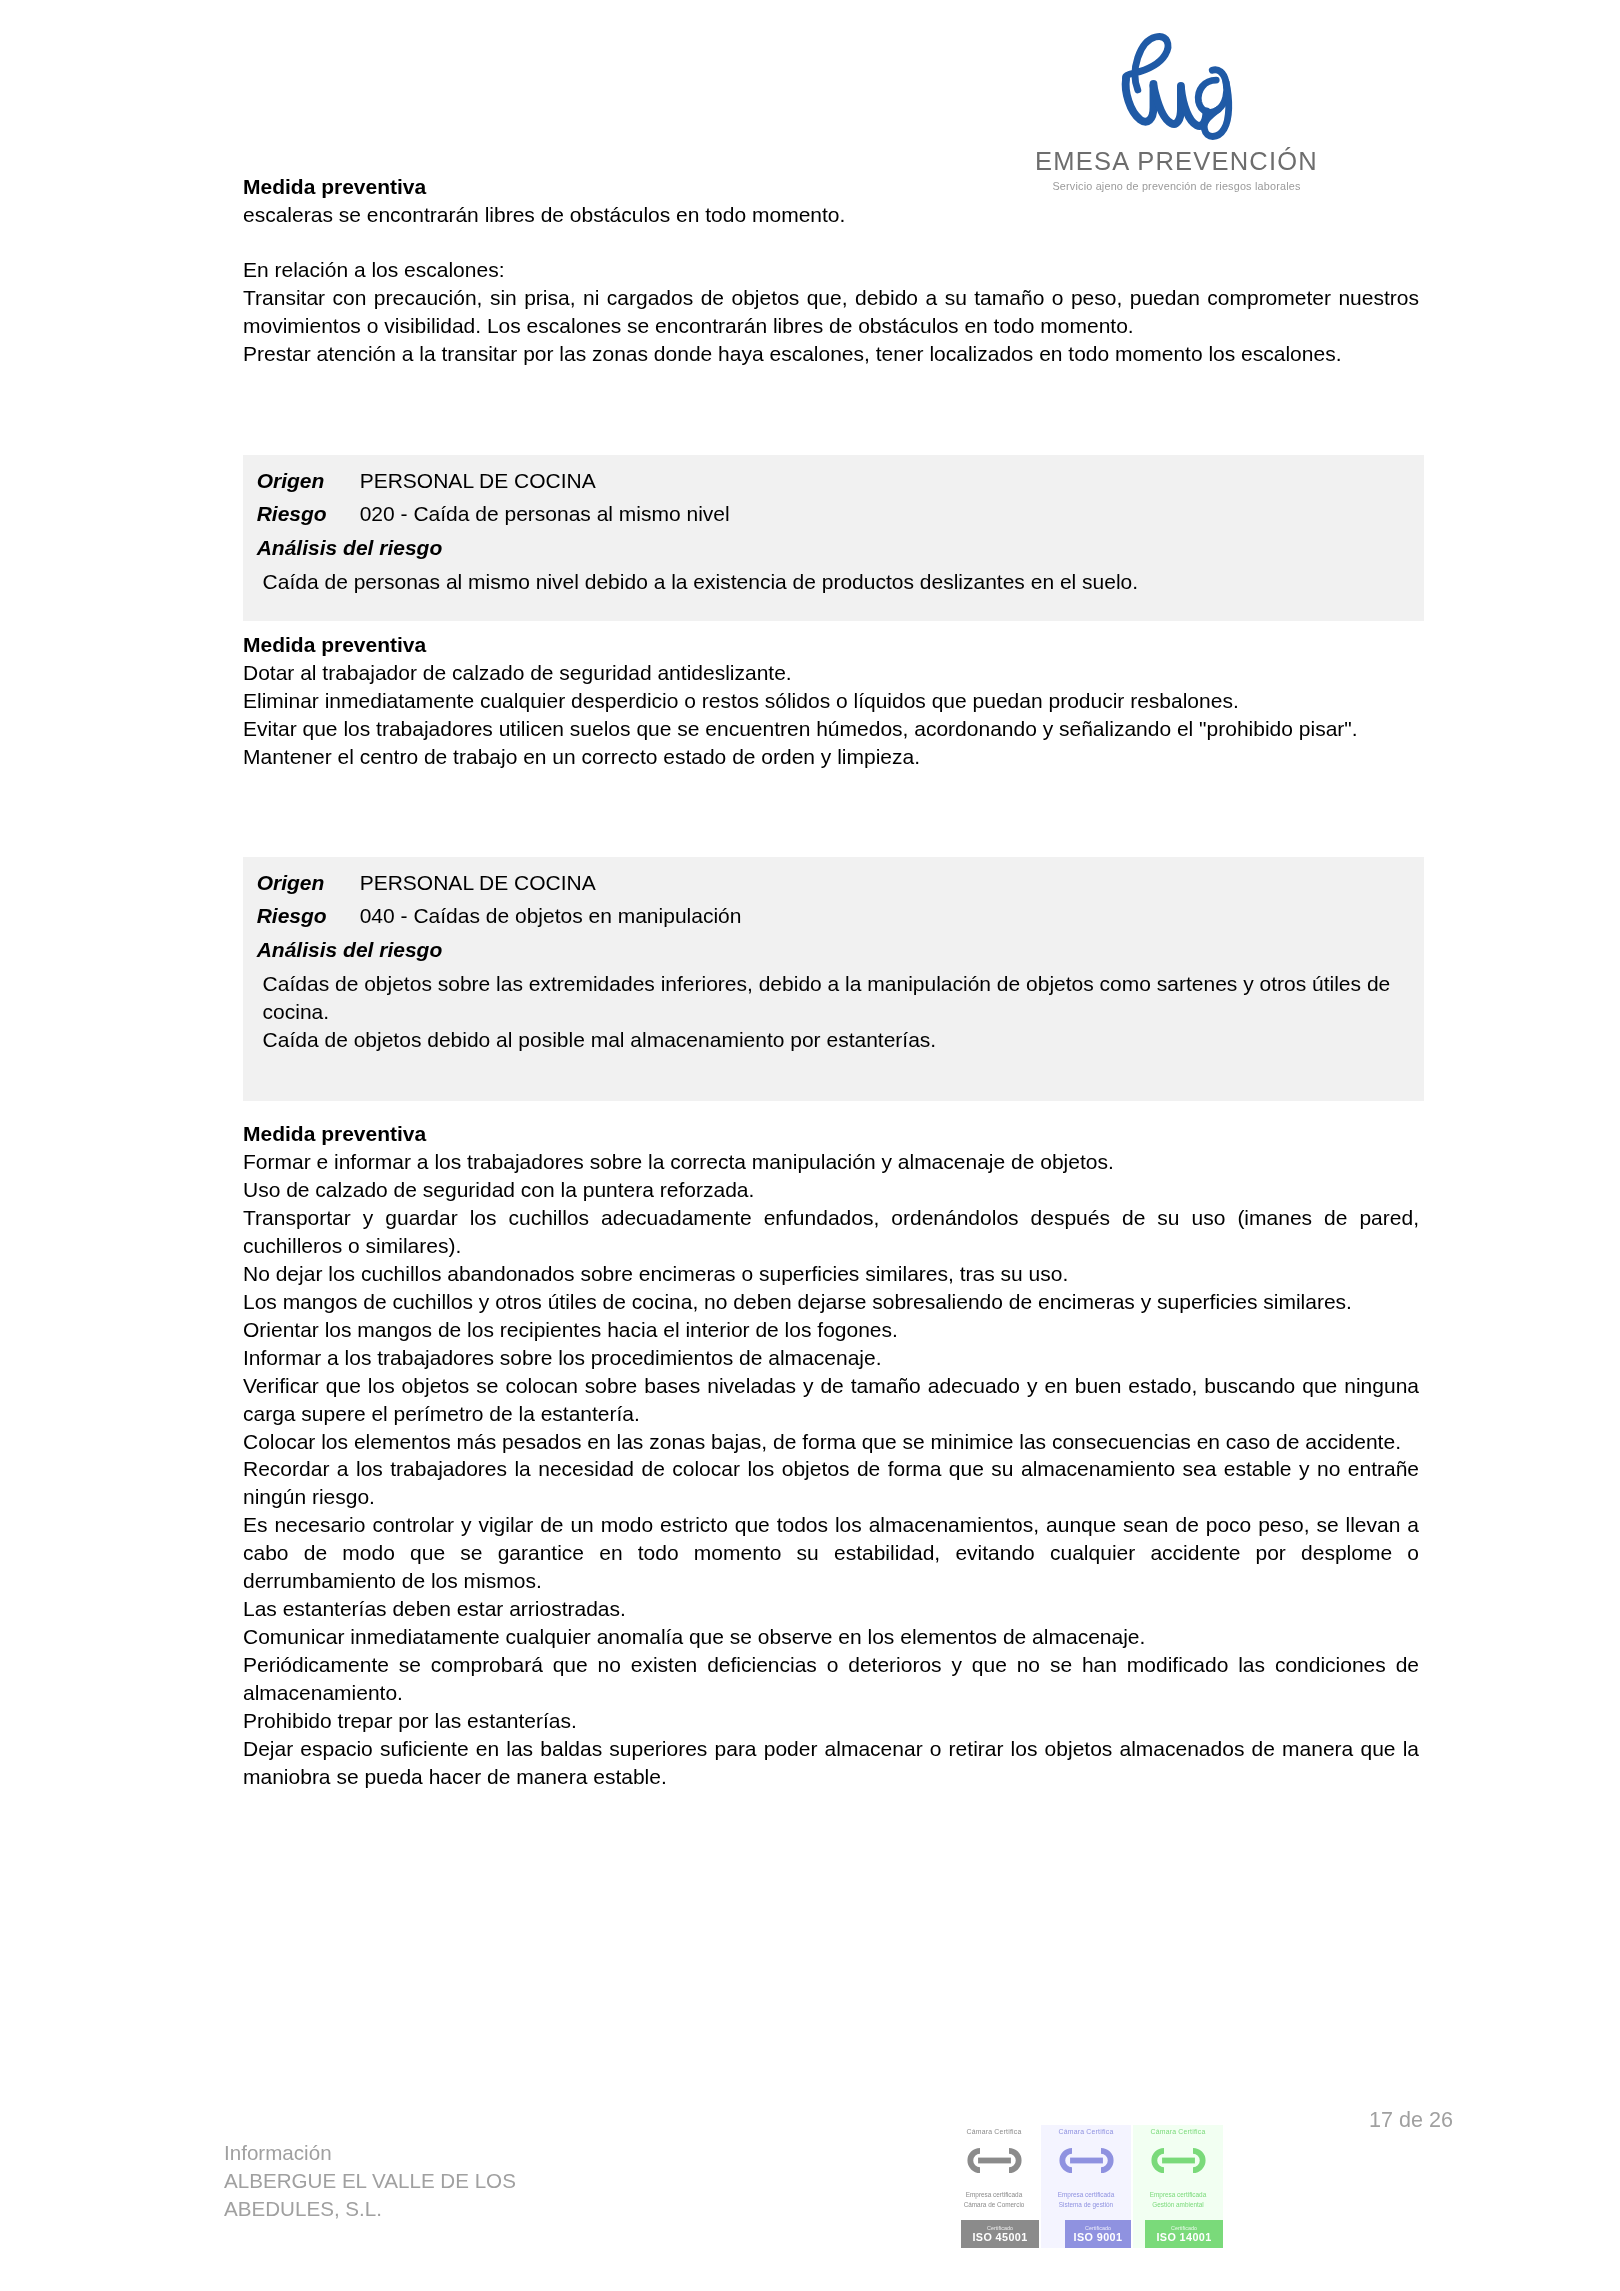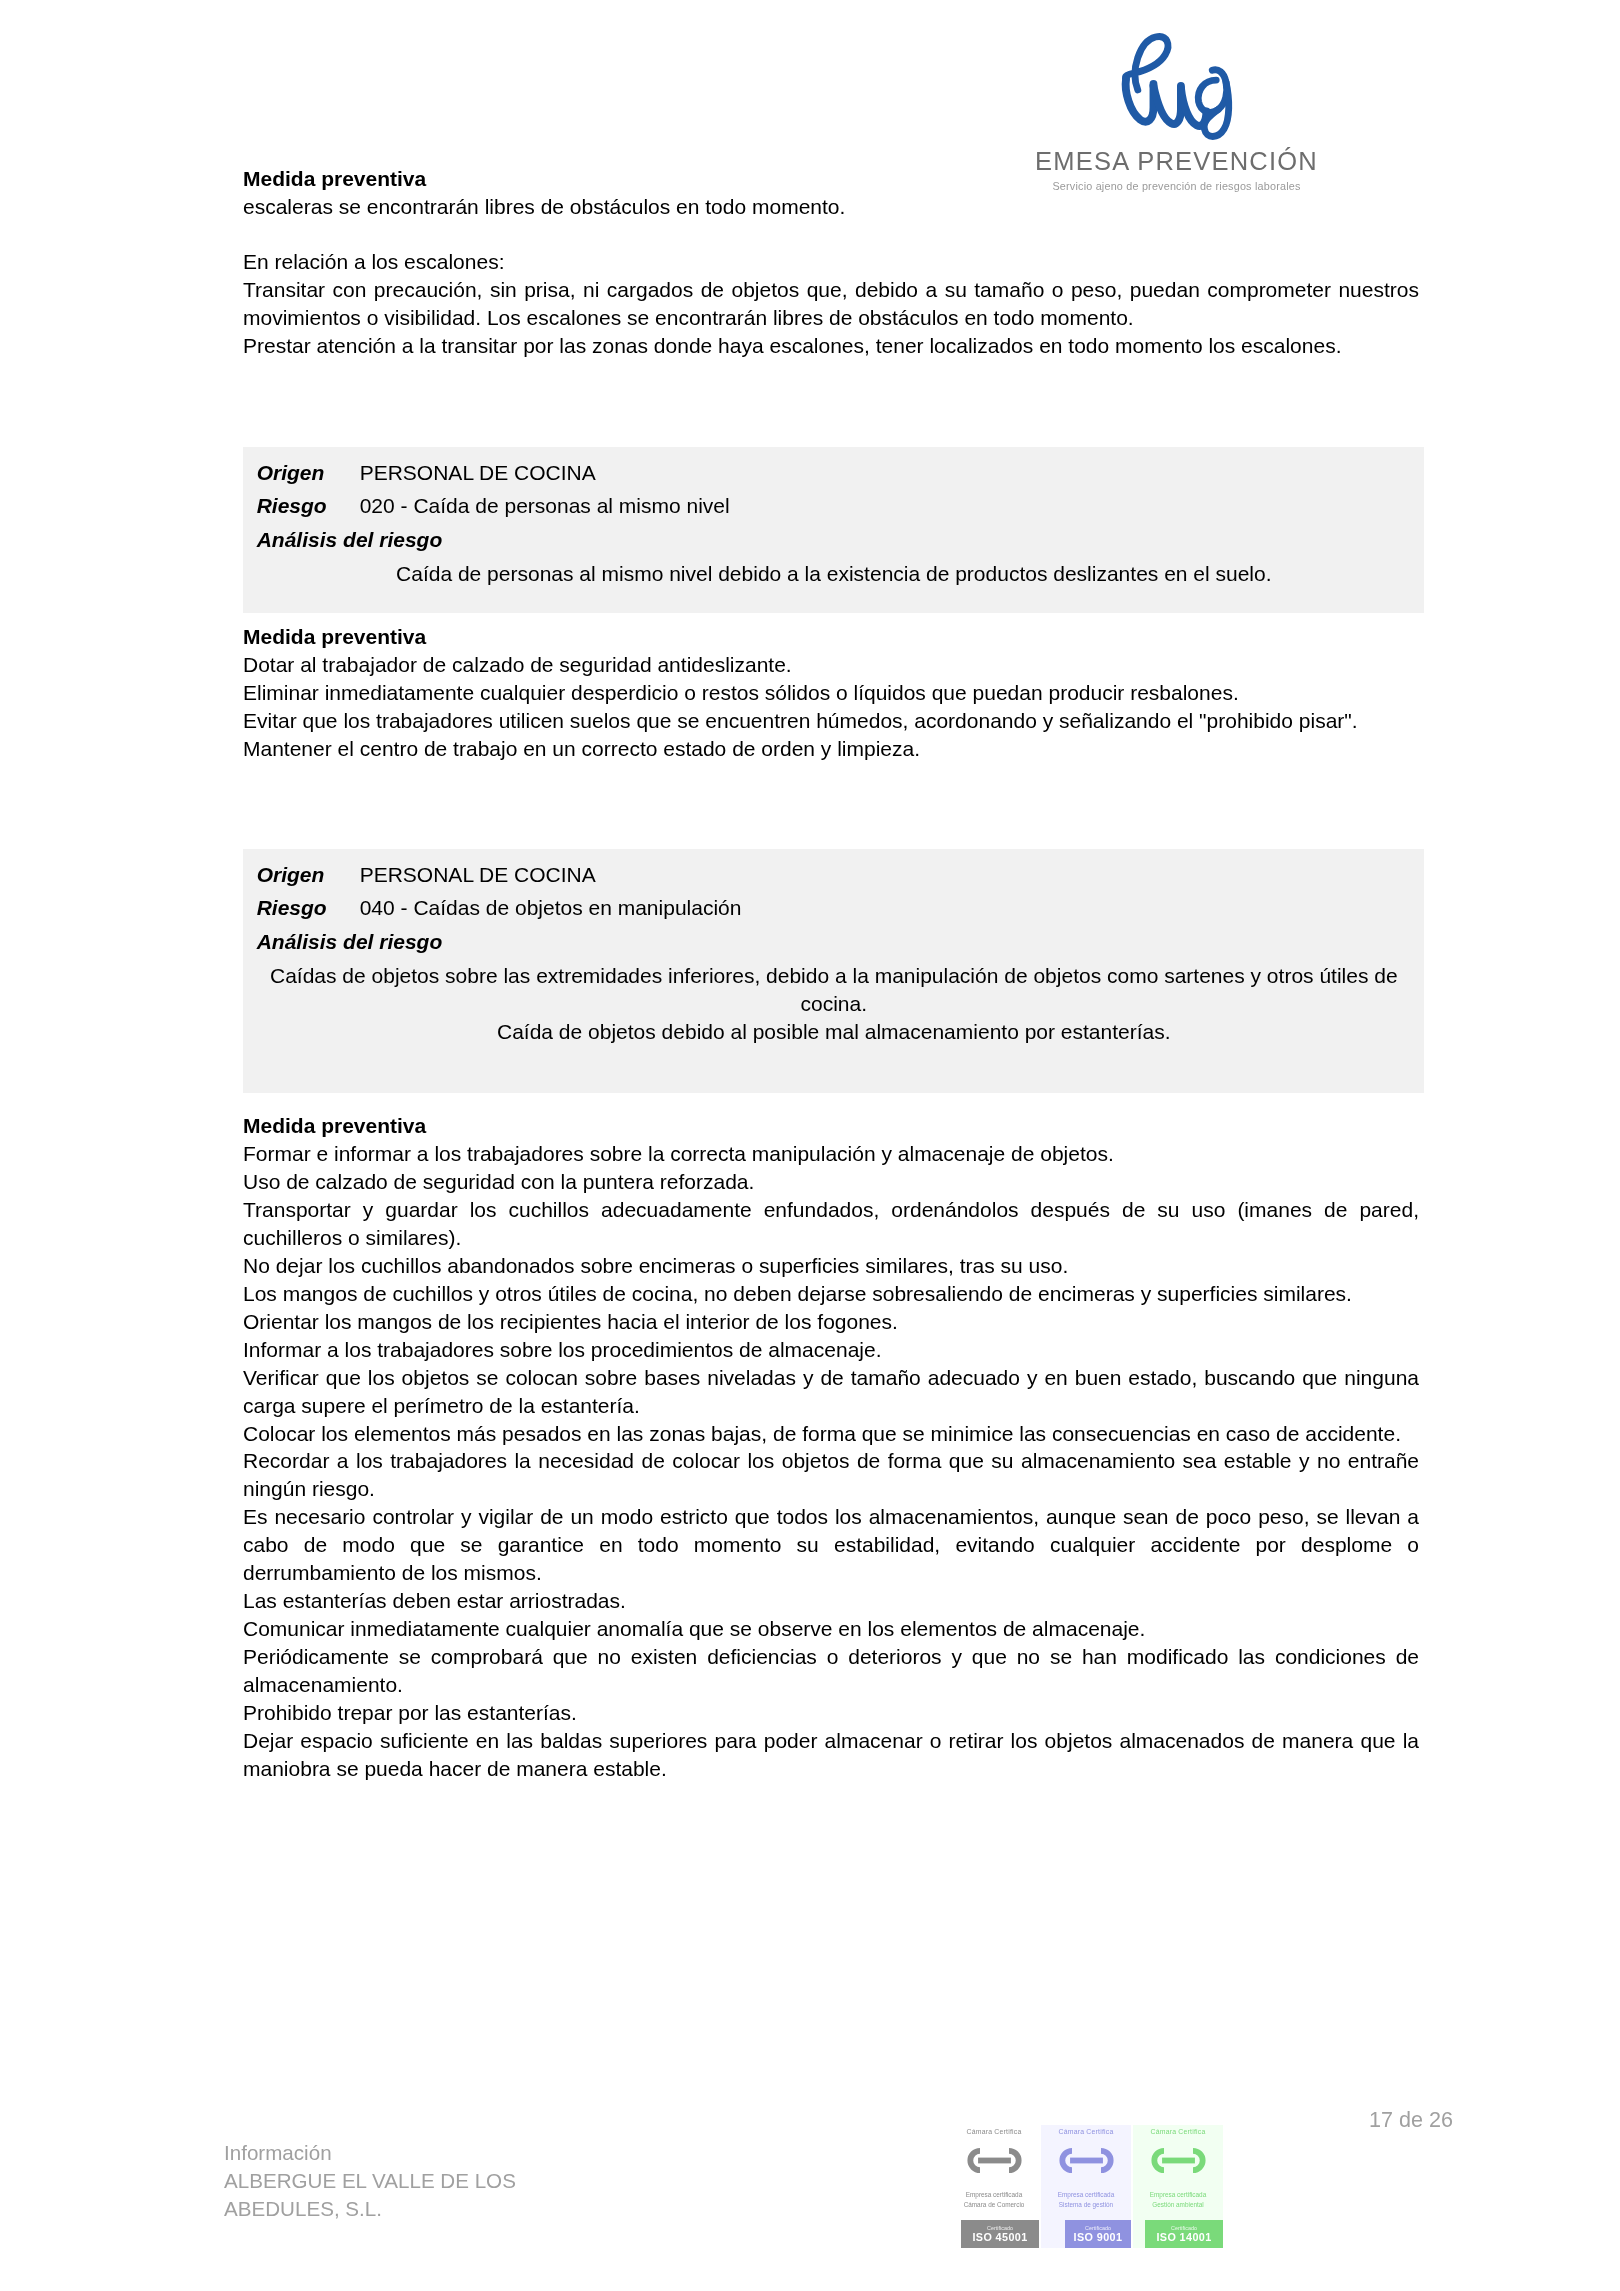--- a/index.html
+++ b/index.html
@@ -47,21 +47,21 @@
     letter-spacing: 0.2px;
     color: #9a9a9a;
     margin-top: 3.9px;
     white-space: nowrap;
   }
 
   
   .content {
     position: absolute;
     left: 243px;
-    top: 0;
+    top: 8px;
     width: 1176px;
   }
   .block {
     font-size: 21px;
     line-height: 1.33;
   }
   .mp-title {
     font-weight: bold;
     font-size: 21px;
     line-height: 1.33;
@@ -102,21 +102,20 @@
     font-style: italic;
     font-size: 21px;
     padding-left: 13.7px;
     margin-bottom: 7.8px;
   }
   .risk-analysis {
     font-size: 21px;
     line-height: 1.33;
     padding-left: 19.6px;
     padding-right: 19px;
-    text-align: center;
   }
 
   
   .footer {
     position: absolute;
     left: 0;
     top: 2107px;
     width: 1620px;
     height: 186px;
   }

